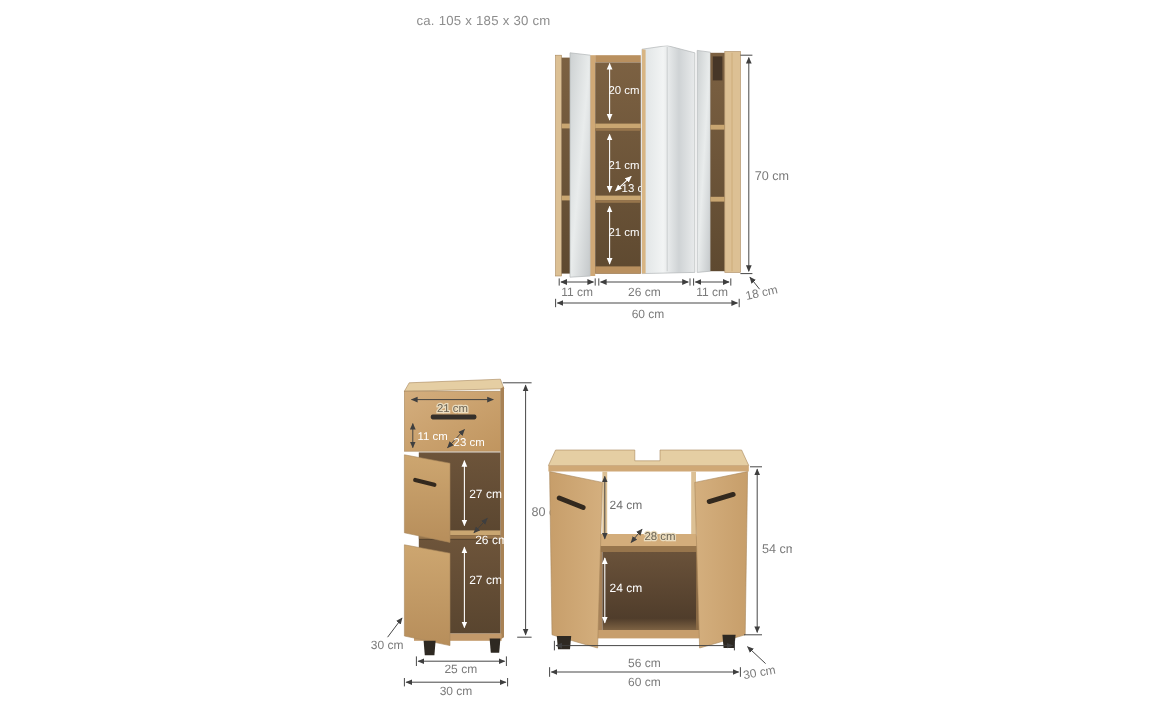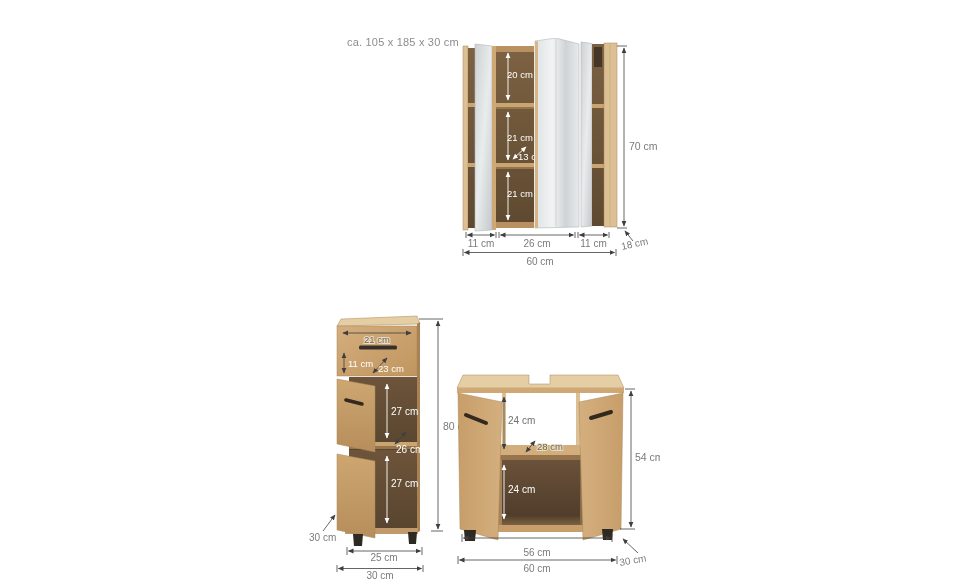--- a/index.html
+++ b/index.html
@@ -1,19 +1,19 @@
 <!DOCTYPE html>
 <html><head>
 <meta charset="utf-8">
 <style>
   html,body{margin:0;padding:0;background:#ffffff;}
   #stage{position:relative;width:960px;height:587px;background:#ffffff;overflow:hidden;
          font-family:"Liberation Sans",sans-serif;}
   .abs{position:absolute;}
-  #overall-dims{left:347px;top:36px;font-size:11px;color:#8d8d8d;letter-spacing:.2px;}
+  #overall-dims{left:347px;top:12px;font-size:11px;color:#8d8d8d;letter-spacing:.2px;}
   svg text{font-family:"Liberation Sans",sans-serif;}
   .dim-thin{stroke:#3f3f3f;stroke-width:0.8;fill:none;}
   .dim-tick{stroke:#3f3f3f;stroke-width:0.8;}
   .w-line{stroke:#ffffff;stroke-width:0.9;fill:none;}
   .lbl{fill:#7b7b7b;font-size:10px;}
   .lbl-lg{fill:#7b7b7b;font-size:10.5px;}
   .lbl-w{fill:#ffffff;font-size:9.5px;}
   .lbl-w2{fill:#ffffff;font-size:10px;}
   .lbl-wood{fill:#6b6353;stroke:#eaddc0;stroke-width:2px;paint-order:stroke;font-size:9.5px;}
   .lbl-dk{fill:#6f6f6f;font-size:10px;}

